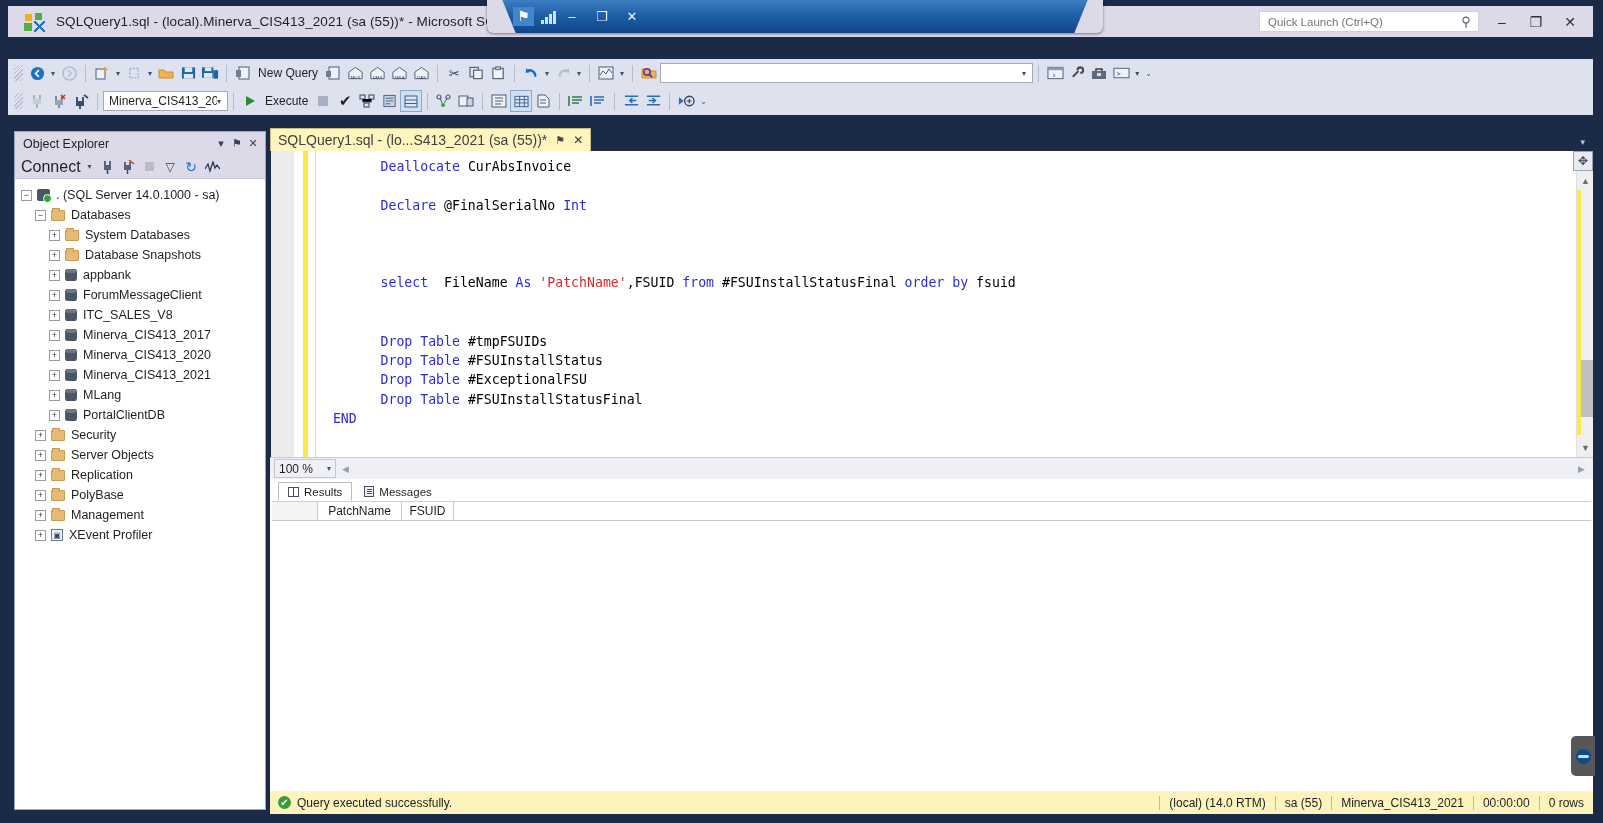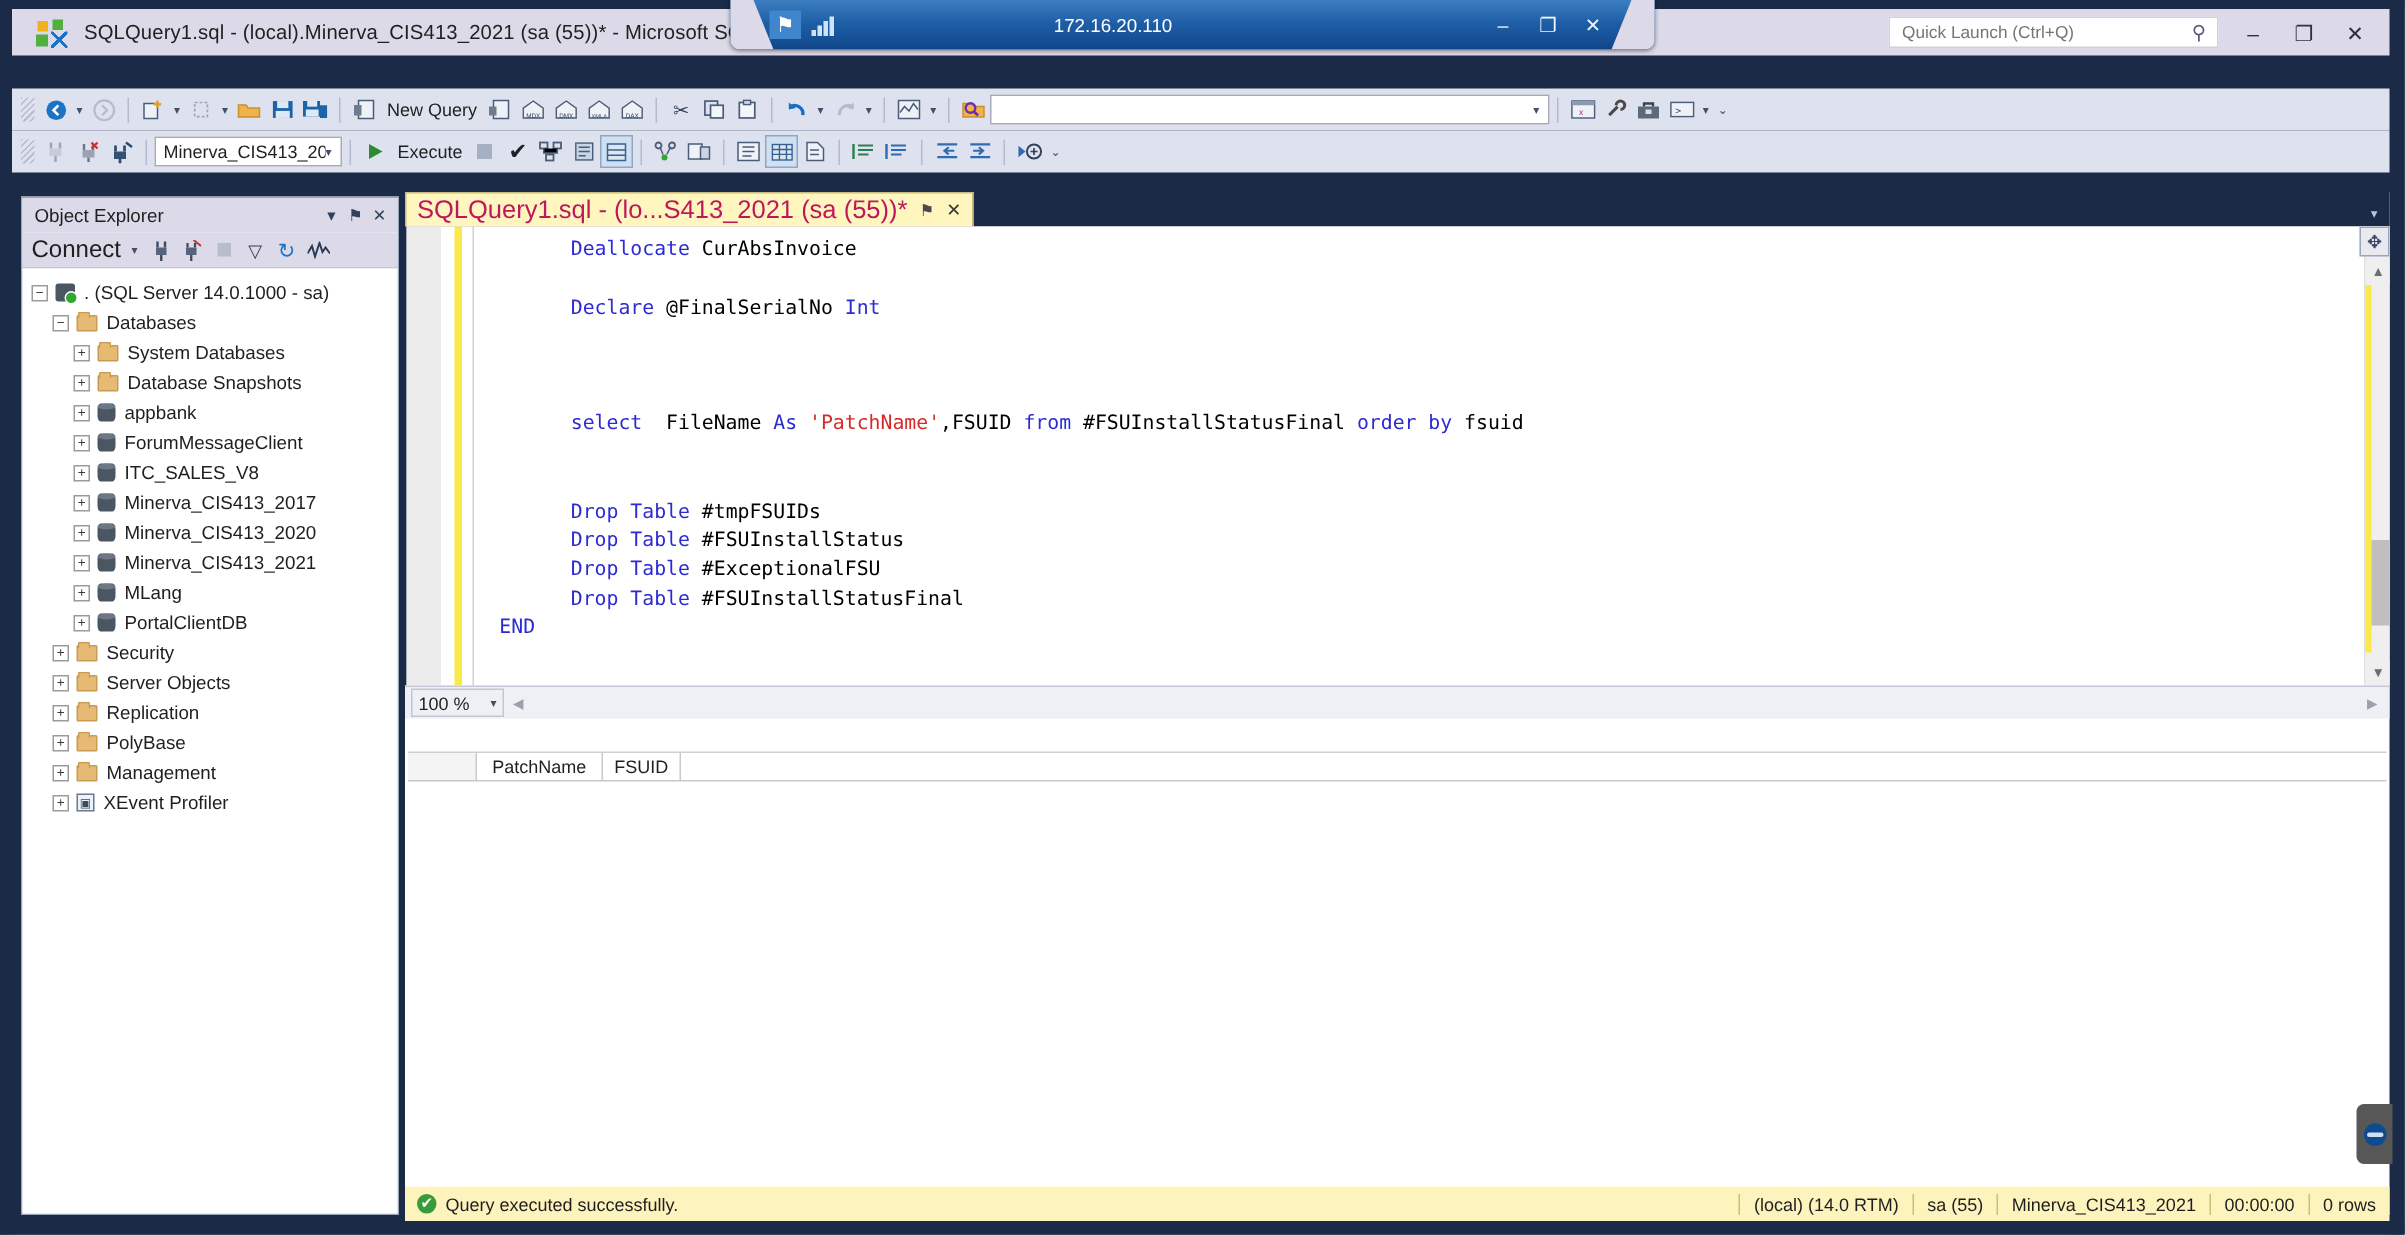--- a/index.html
+++ b/index.html
@@ -215,21 +215,21 @@
     background:#ffffff;
   }
   .tabstrip {
     position:absolute; left:270px; top:128px; width:1323px; height:23px;
     background:#1b2a47; display:flex; align-items:flex-end;
   }
   .doc-tab {
     height:23px; background:#fff5bf; border:1px solid #c8bd7e; border-bottom:none;
     display:flex; align-items:center; padding:0 7px; gap:8px;
   }
-  .doc-tab .tt { font-size:17px; color:#be185d; white-space:nowrap; }
+  .doc-tab .tt { font-size:14px; color:#404040; white-space:nowrap; }
   .doc-tab .pin { font-size:11px; color:#4a4a4a; }
   .doc-tab .cls { font-size:12px; color:#3a3a3a; }
   .tabstrip-caret {
     position:absolute; right:8px; bottom:4px; font-size:9px; color:#b9c4d6;
   }
 
   
   .editor {
     position:absolute; left:270px; top:151px; width:1323px; height:306px;
     background:#ffffff; border-left:1px solid #1b2a47;
@@ -376,21 +376,20 @@
   </div>
 
   <div class="rdpbar">
     <div class="rdp-pin">⚑</div>
     <div class="rdp-signal">
       <b></b>
         <b></b>
         <b></b>
         <b></b>
     </div>
-    <div class="rdp-host">172.16.20.110</div>
     <div class="rdp-win">–</div>
     <div class="rdp-win">❐</div>
     <div class="rdp-win last">✕</div>
   </div>
 
 
   <div class="toolbar row1">
     <div class="grip"></div>
 
     <div class="tb-btn">
@@ -874,20 +873,30 @@
   <div class="zoomstrip">
     <div class="zoom-combo">
       <span>100 %</span>
       <span class="zc">▾</span>
     </div>
     <div class="zs-left">◀</div>
     <div class="zs-track"></div>
     <div class="zs-right">▶</div>
   </div>
 
+  <div class="restabs">
+    <div class="res-tab active">
+      <span class="grid-ico"></span>
+      <span>Results</span>
+    </div>
+    <div class="res-tab">
+      <span class="msg-ico"></span>
+      <span>Messages</span>
+    </div>
+  </div>
 
   <div class="resgrid">
     <div class="grid-header">
       <div class="gh-corner"></div>
       <div class="gh-cell c0">PatchName</div>
       <div class="gh-cell c1">FSUID</div>
     </div>
   </div>
 
   <div class="whitestrip"></div>

